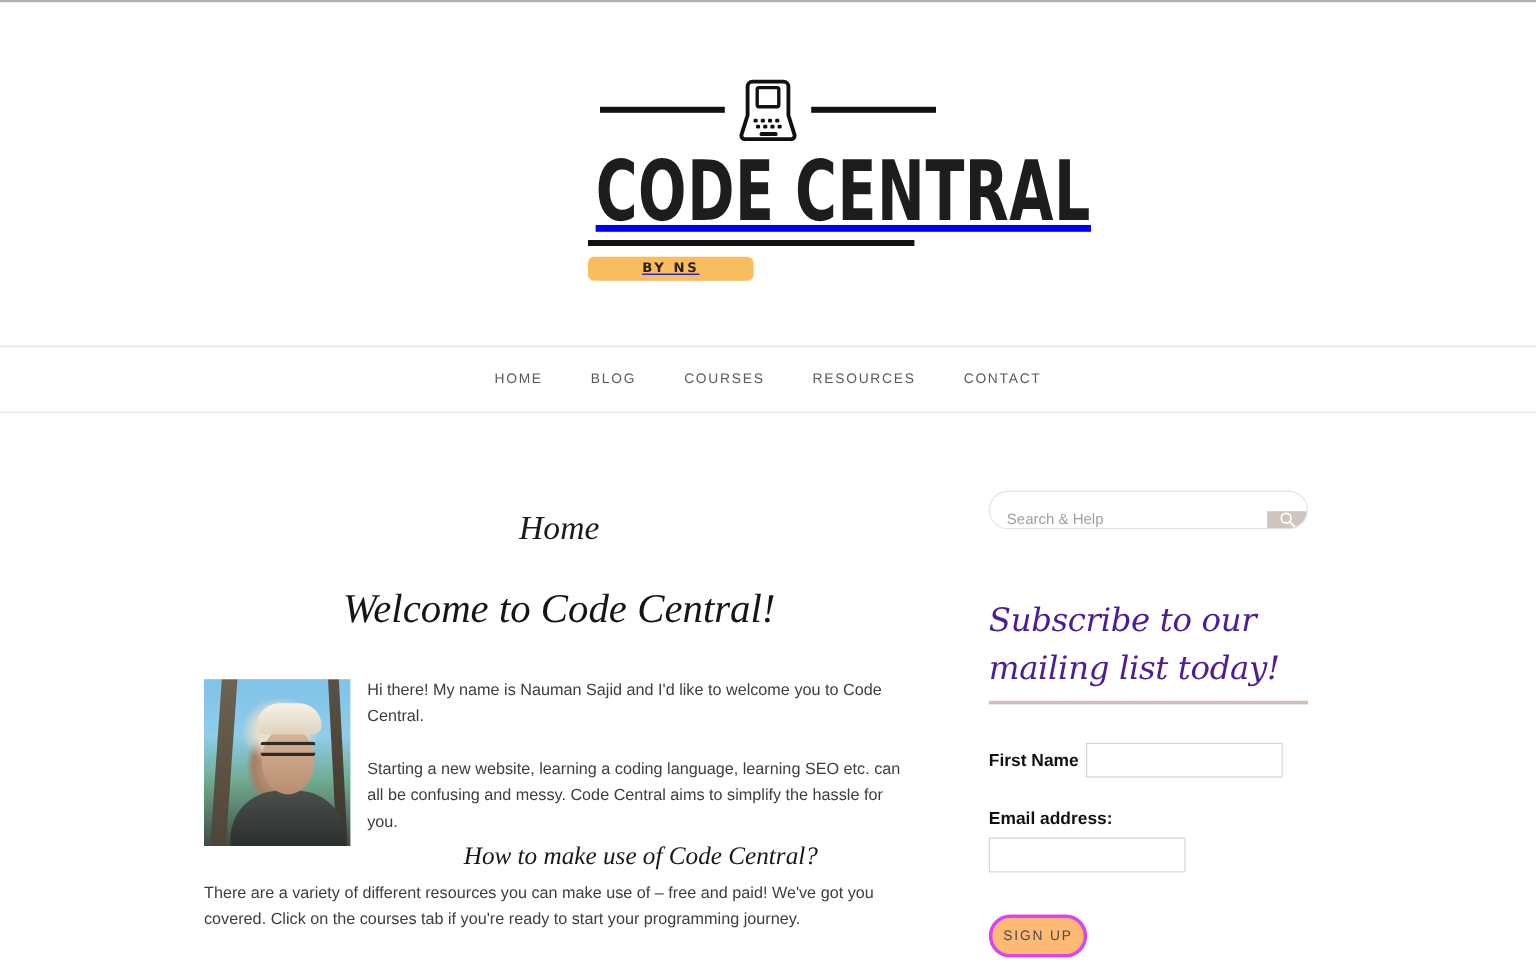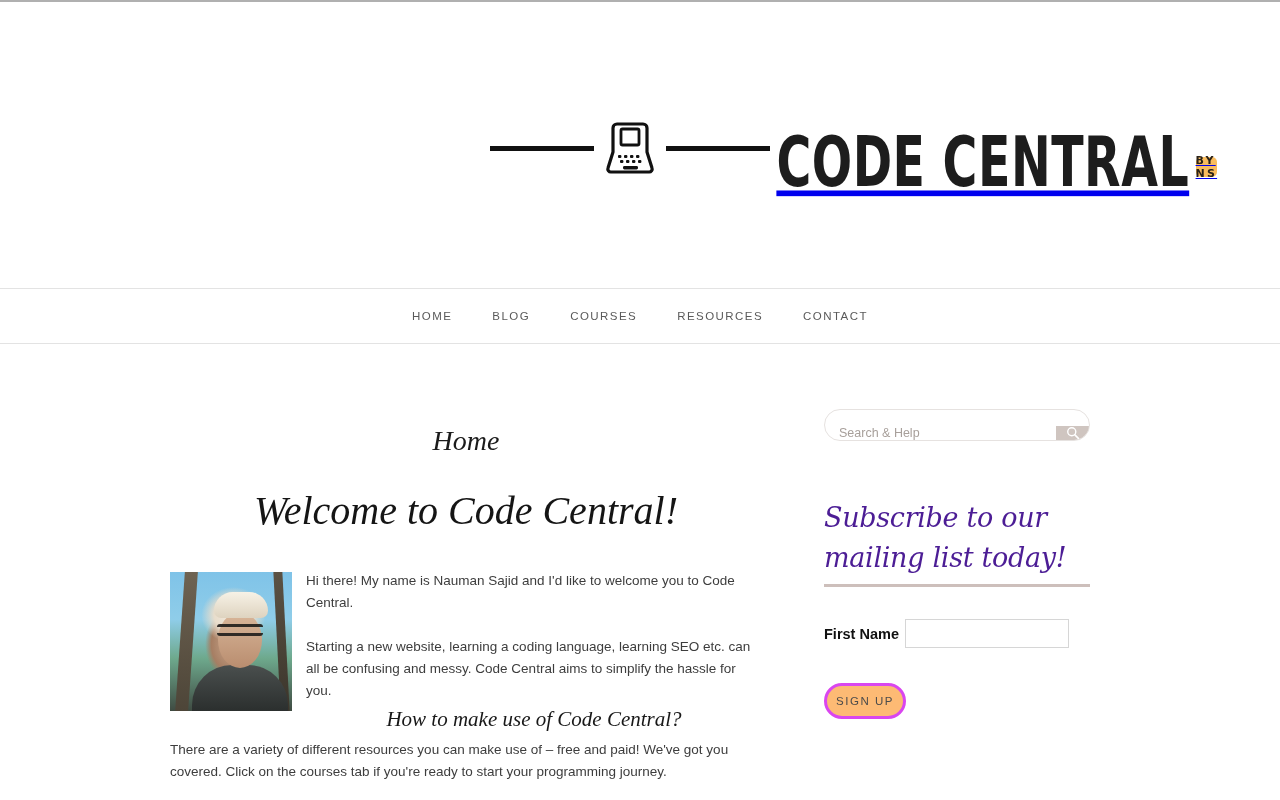--- a/index.html
+++ b/index.html
@@ -37,22 +37,22 @@
     height: 286px;
     background: #fff;
     display: flex;
     align-items: center;
     justify-content: center;
   }
 
   .logo-block {
     width: 300px;
     display: flex;
-    flex-direction: row;
-    align-items: flex-end;
+    flex-direction: column;
+    align-items: flex-start;
     margin-top: 6px;
   }
 
   .logo-icon-row {
     display: flex;
     align-items: center;
     justify-content: center;
     width: 300px;
     height: 58px;
     position: relative;
@@ -161,21 +161,21 @@
     text-align: center;
     margin: 0;
     padding-top: 82px;
     line-height: 1;
     font-weight: normal;
   }
 
   .welcome-title {
     font-family: "Liberation Serif", serif;
     font-style: italic;
-    font-size: 40px;
+    font-size: 34px;
     color: #151515;
     text-align: center;
     margin: 0;
     padding-top: 35px;
     line-height: 1.05;
     font-weight: normal;
   }
 
   .intro-block {
     position: relative;
@@ -466,19 +466,23 @@
       <h3 class="widget-title">Subscribe to our mailing list today!</h3>
       <div class="widget-rule"></div>
 
       <form>
 
         <div class="form-row-inline">
           <label class="field-label">First Name</label>
           <input class="text-input input-firstname" type="text" value="" style="">
         </div>
 
+        <div class="form-row-stack">
+          <label class="field-label">Email address:</label>
+          <input class="text-input input-email" type="text" value="" style="">
+        </div>
 
         <button class="signup-btn" type="button">SIGN UP</button>
       </form>
     </aside>
 
   </div>
 </div>
 
 </body></html>

